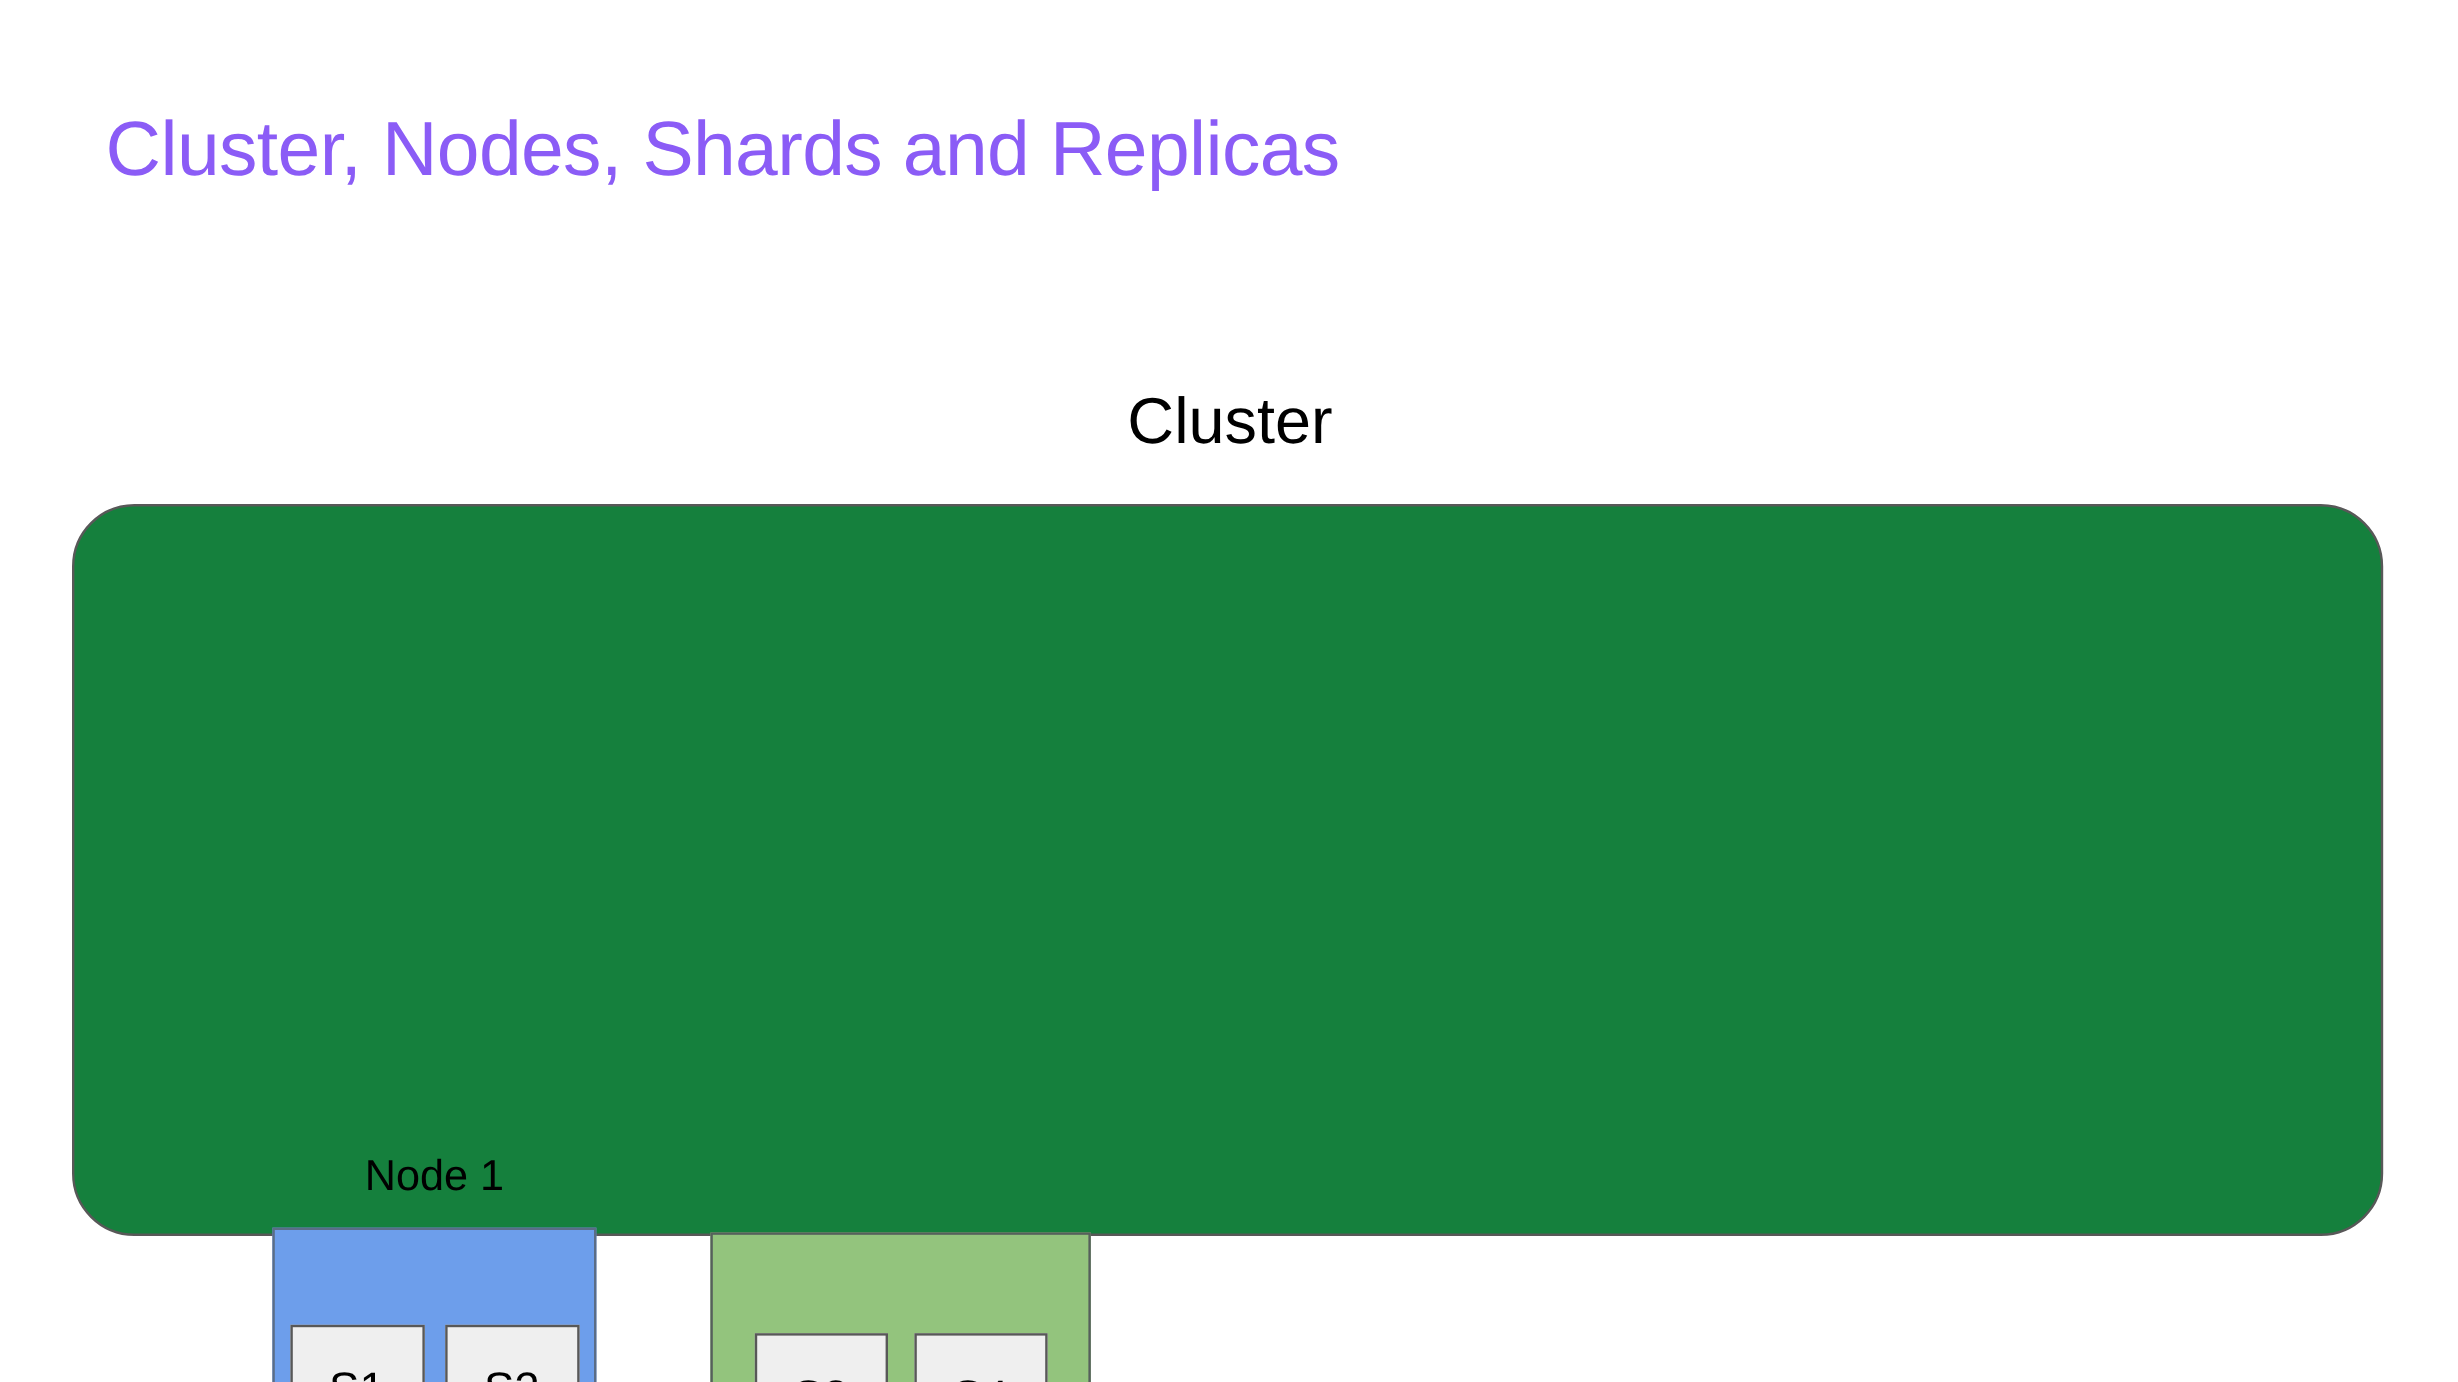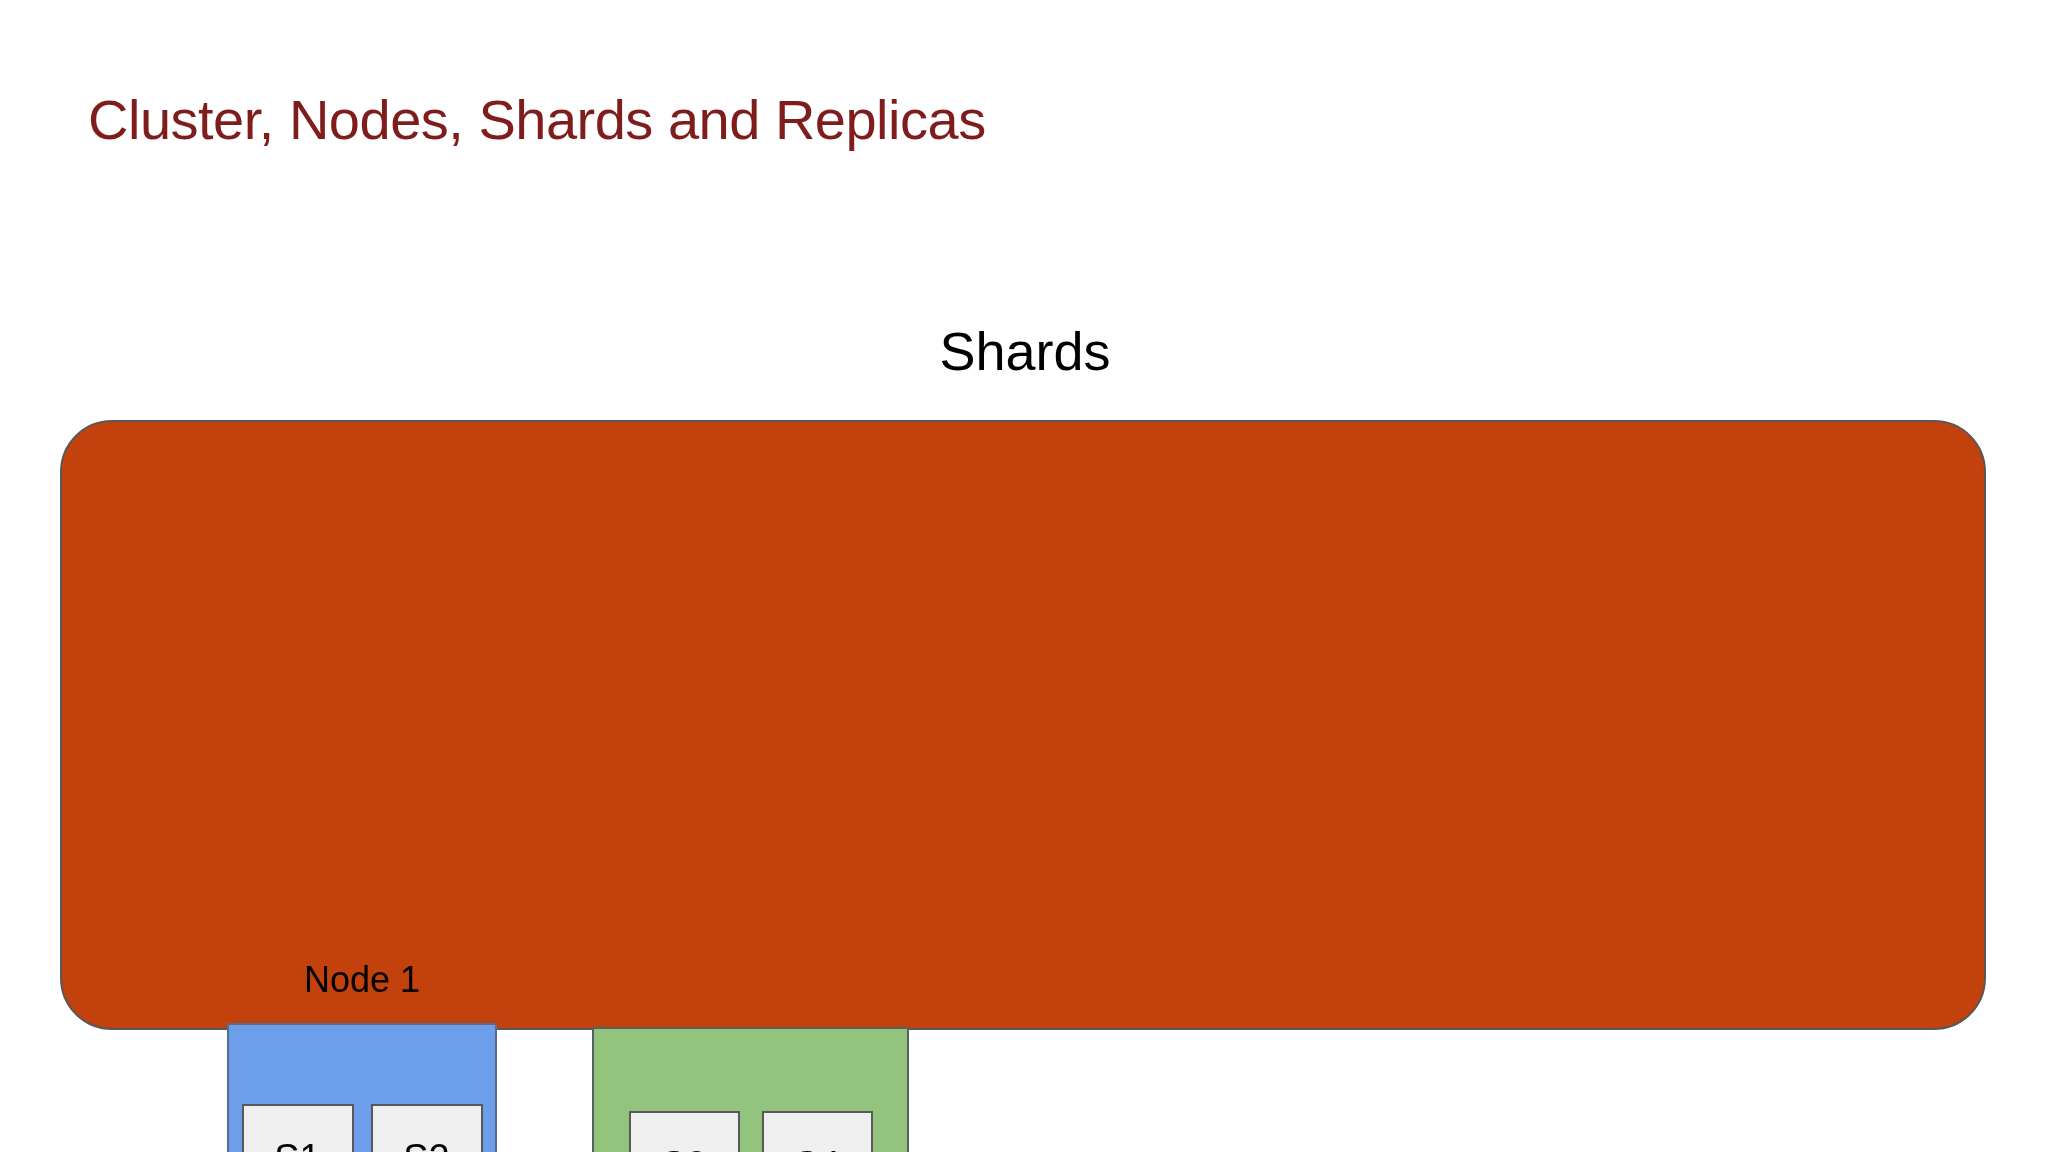--- a/index.html
+++ b/index.html
@@ -14,25 +14,25 @@
     overflow: hidden;
     font-family: "Liberation Sans", sans-serif;
     color: #000000;
   }
 
   
   #slide-title {
     position: absolute;
     left: 88px;
     top: 88px;
-    font-size: 56px;
+    font-size: 64px;
     line-height: 1.15;
     font-weight: 400;
     letter-spacing: -0.5px;
-    color: #7f1d1d;
+    color: #8b5cf6;
     white-space: nowrap;
   }
 
   
   #cluster-caption {
     position: absolute;
     left: 0;
     top: 322px;
     width: 2048px;
     text-align: center;
@@ -47,21 +47,21 @@
   }
 
   
   #cluster-box {
     position: absolute;
     left: 60px;
     top: 420px;
     width: 1926px;
     height: 610px;
     box-sizing: border-box;
-    background: #c2410c;
+    background: #15803d;
     border: 2px solid #585858;
     border-radius: 52px;
   }
 
   
   .node-group {
     position: absolute;
   }
   .node-label {
     position: absolute;
@@ -115,21 +115,21 @@
   #node-group-2 .node-box { left: 0; top: 65px; width: 317px; height: 275px; }
   #node-group-2 .shard-row { gap: 22px; margin-top: 0px; }
   #node-group-2 .shard { width: 111px; height: 108px; }
 </style>
 </head>
 <body>
 
 <div id="slide-title">Cluster, Nodes, Shards and Replicas</div>
 
 <div id="cluster-caption">
-  <span class="caption-inner">Shards</span>
+  <span class="caption-inner">Cluster</span>
 </div>
 
 <div id="cluster-box">
 
   <div class="node-group" id="node-group-1">
     <div class="node-label">Node 1</div>
     <div class="node-box blue">
       <div class="shard-row">
         <div class="shard">S1</div>
         <div class="shard">S2</div>

